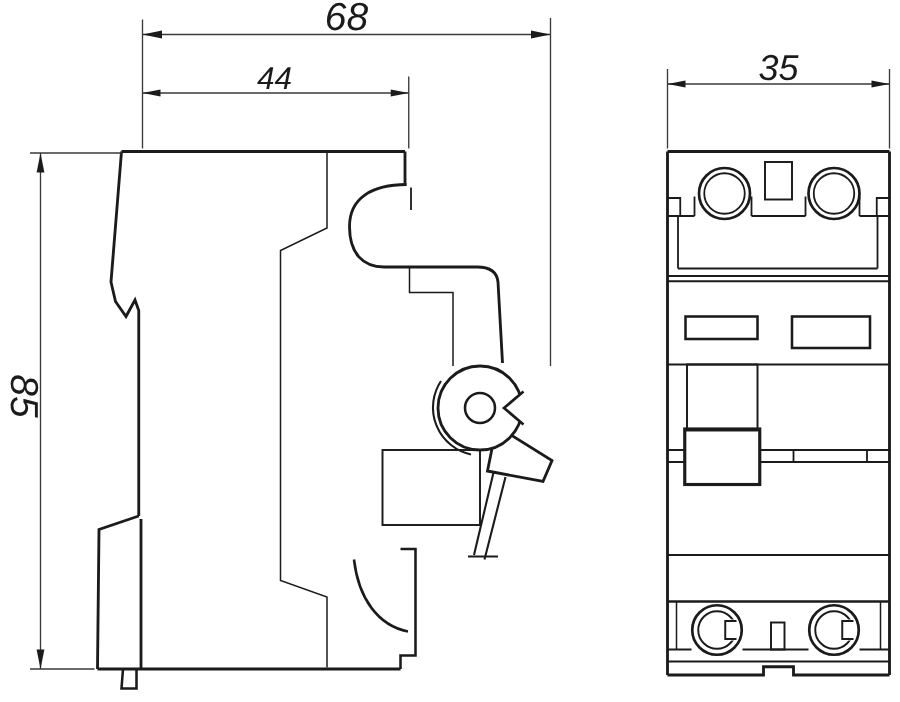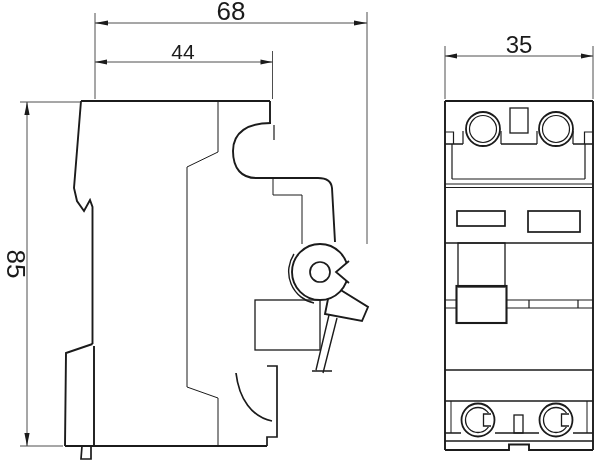--- a/index.html
+++ b/index.html
@@ -9,20 +9,21 @@
     width: 600px;
     height: 468px;
     overflow: hidden;
     font-family: "Liberation Sans", sans-serif;
   }
   .canvas {
     position: relative;
     width: 516px;
     height: 468px;
     background: #ffffff;
+    font-style: italic;
   }
   svg { display: block; }
   .dim-text {
     font-family: "Liberation Sans", sans-serif;
     fill: #1b1b1b;
   }
 </style>
 </head>
 <body>
 

